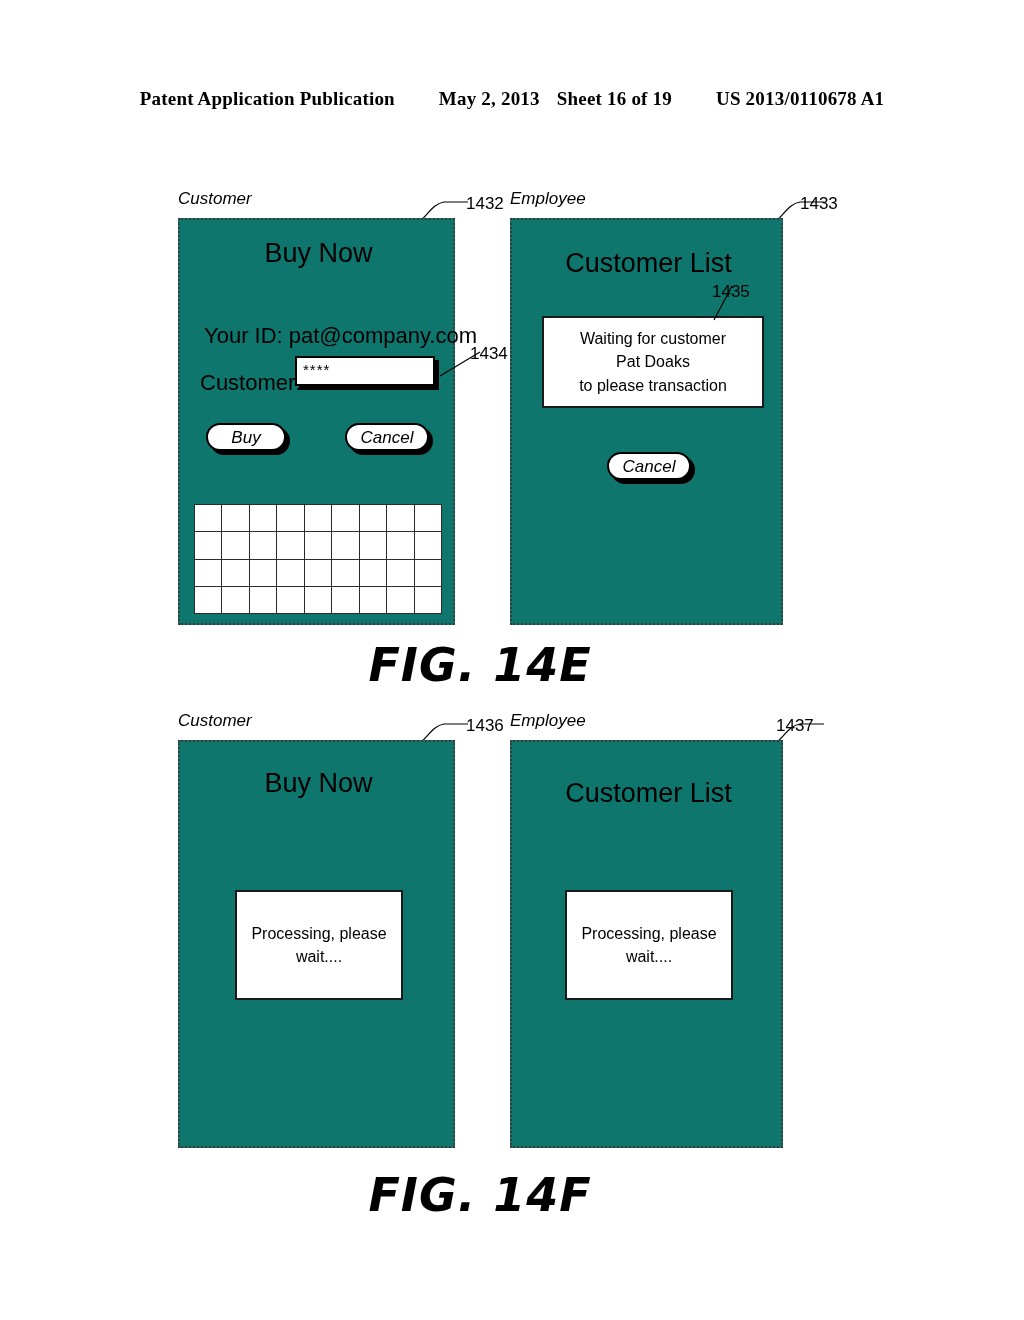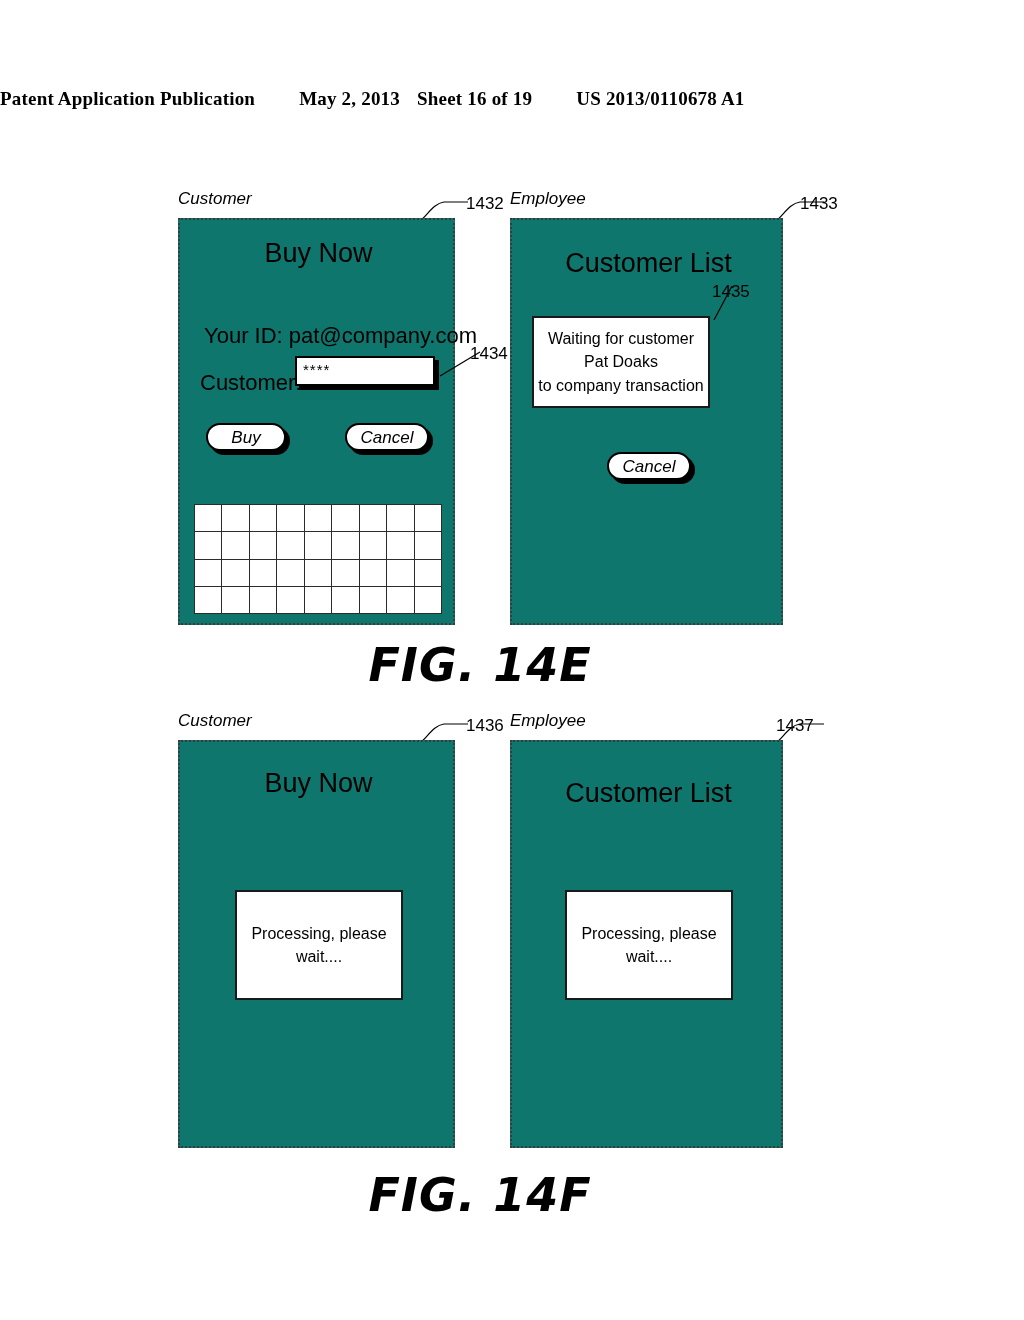--- a/index.html
+++ b/index.html
@@ -16,20 +16,21 @@
     overflow: hidden;
   }
 
   
   .pub-header {
     position: absolute;
     top: 88px;
     left: 0;
     width: 1024px;
     display: flex;
+    justify-content: center;
     align-items: baseline;
     font-family: "Liberation Serif", serif;
     font-weight: bold;
     font-size: 19px;
     letter-spacing: 0.2px;
     white-space: nowrap;
   }
   .pub-header .h-pub   { margin-right: 44px; }
   .pub-header .h-date  { margin-right: 17px; }
   .pub-header .h-sheet { margin-right: 44px; }
@@ -254,25 +255,25 @@
 
     <svg class="leader-svg" style="left:766px; top:4px;" width="60" height="34">
       <path d="M2,30 C14,30 20,10 34,8 L58,8" stroke="#000" stroke-width="1.2" fill="none"></path>
     </svg>
     <div class="ref-num" style="left:800px; top:5px;">1433</div>
 
     <div class="panel" style="left:510px; top:28px; width:273px; height:407px;">
 
       <div class="screen-title" style="left:0; top:30px; width:273px;">Customer List</div>
 
-      <div class="msg-box" style="left:20px; top:96px; width:178px; height:92px;">
+      <div class="msg-box" style="left:30px; top:96px; width:222px; height:92px;">
         <div>
           <div>Waiting for customer</div>
           <div>Pat Doaks</div>
-          <div>to company transaction</div>
+          <div>to please transaction</div>
         </div>
       </div>
 
       <div class="pill-btn" style="left:95px; top:232px; width:84px; height:28px;">Cancel</div>
     </div>
 
     <svg class="leader-svg" style="left:712px; top:96px;" width="30" height="36">
       <line x1="20" y1="0" x2="2" y2="34" stroke="#000" stroke-width="1.2"></line>
     </svg>
     <div class="ref-num" style="left:712px; top:93px;">1435</div>

